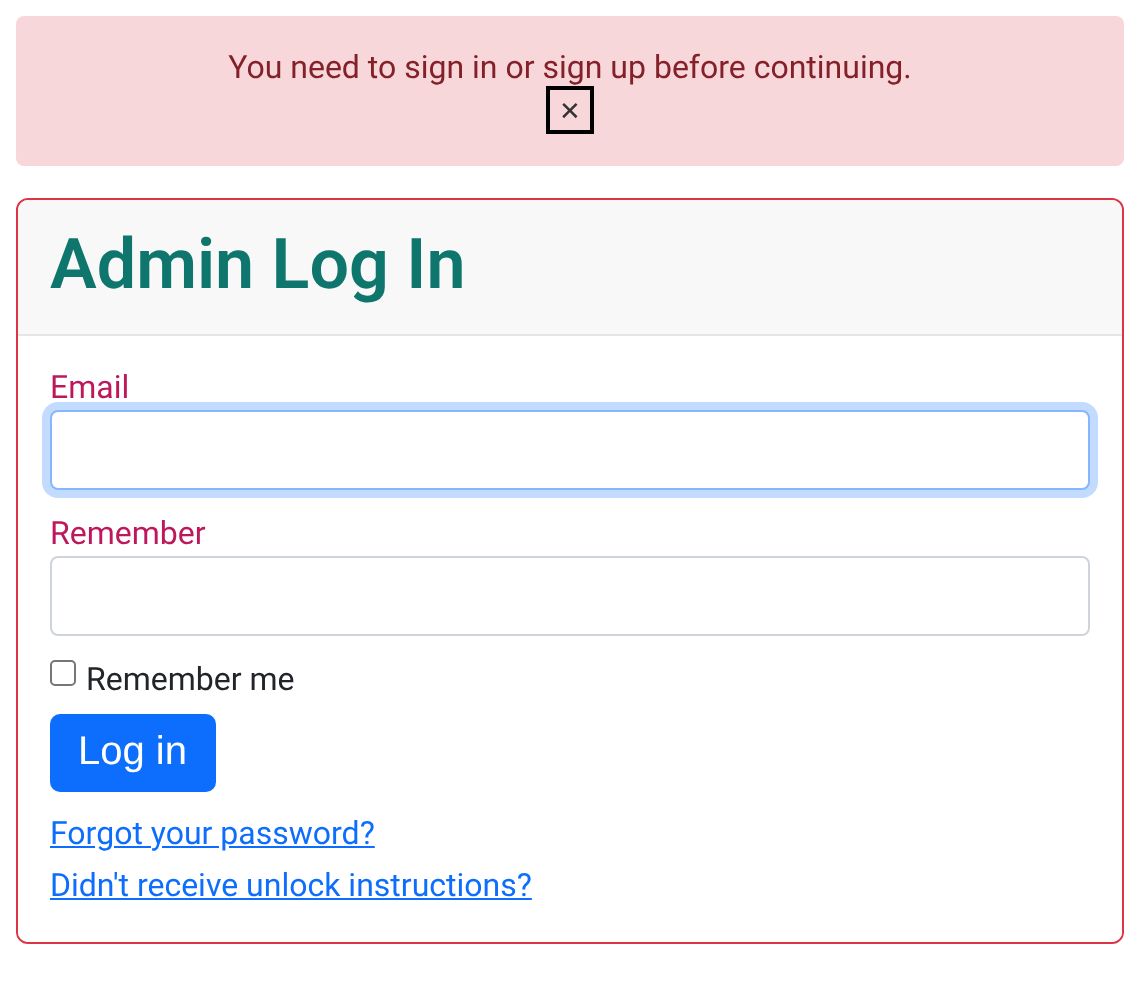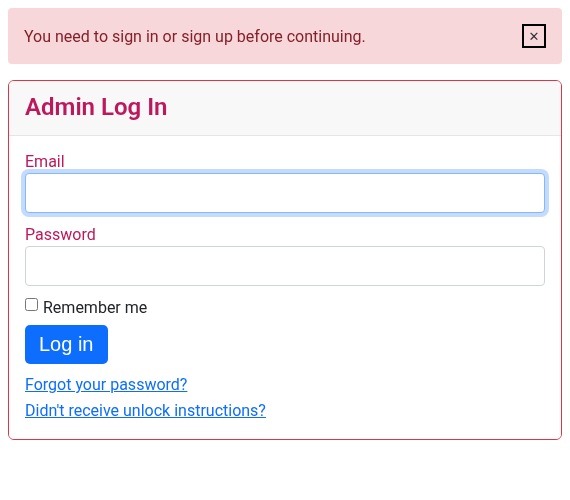--- a/index.html
+++ b/index.html
@@ -14,20 +14,21 @@
     .alert {
       background: #f8d7da;
       color: #842029;
       padding: 16px;
       border-radius: 4px;
       margin-bottom: 16px;
       display: flex;
       align-items: center;
       justify-content: space-between;
       font-size: 16px;
+      flex-direction: column;
     }
     .alert-close {
       width: 24px;
       height: 24px;
       border: 2px solid #000;
       background: transparent;
       display: flex;
       align-items: center;
       justify-content: center;
       cursor: pointer;
@@ -40,23 +41,23 @@
       border: 1px solid #dc3545;
       border-radius: 6px;
       overflow: hidden;
     }
     .card-header {
       background: #f8f8f8;
       border-bottom: 1px solid #e5e5e5;
       padding: 12px 16px 14px 16px;
     }
     .card-header h2 {
-      font-size: 24px;
+      font-size: 35px;
       font-weight: 600;
-      color: #be185d;
+      color: #0f766e;
     }
     .card-body {
       padding: 16px;
       background: #fff;
     }
     .form-label {
       display: block;
       font-size: 16px;
       color: #be185d;
       margin-bottom: 2px;
@@ -119,21 +120,21 @@
     <h2>Admin Log In</h2>
   </div>
   <div class="card-body">
 
     <div class="form-group">
       <label class="form-label">Email</label>
       <input type="text" class="form-control focused" autofocus="" value="" style="">
     </div>
 
     <div class="form-group">
-      <label class="form-label">Password</label>
+      <label class="form-label">Remember</label>
       <input type="password" class="form-control" value="" style="">
     </div>
 
     <div class="check-row">
       <input type="checkbox" style="">
       <label>Remember me</label>
     </div>
 
     <button class="btn-primary">Log in</button>
 

